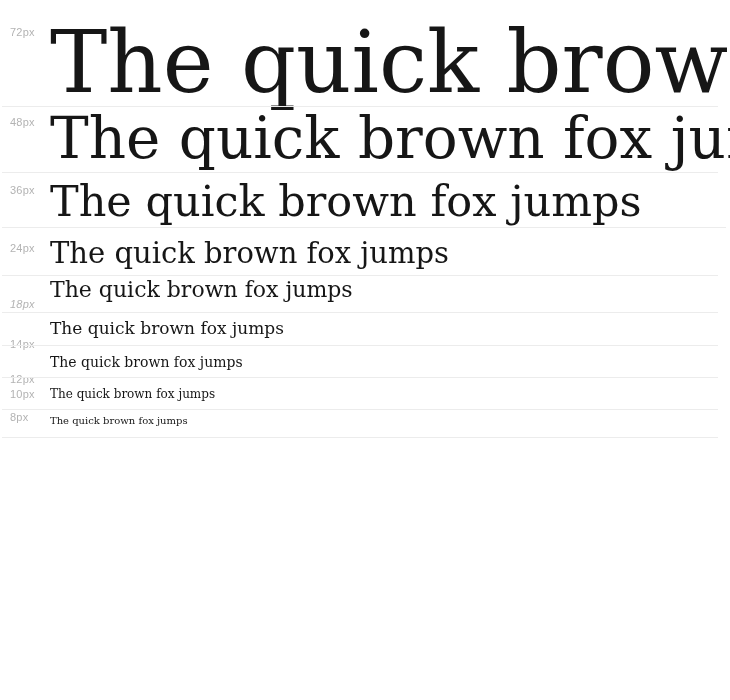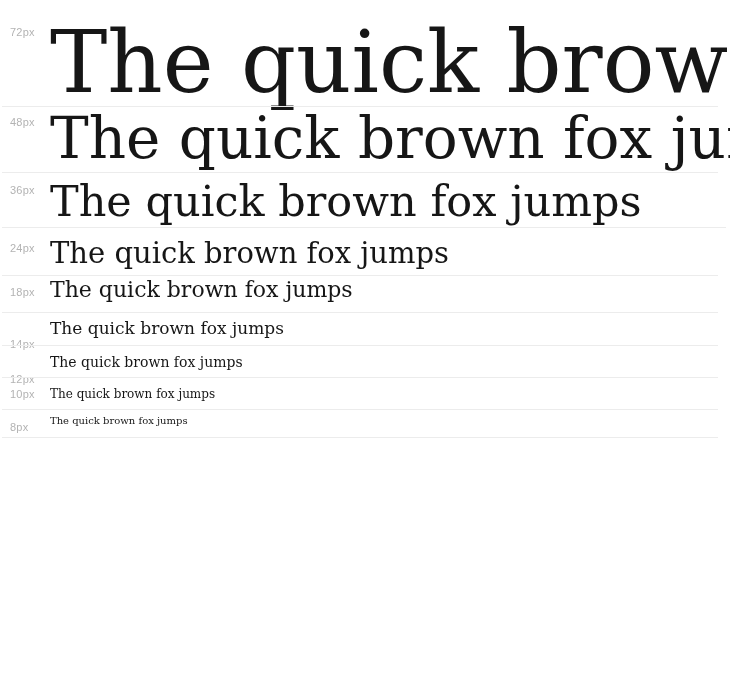--- a/index.html
+++ b/index.html
@@ -64,37 +64,37 @@
 
   .row-2 { height: 55px; padding-left: 8px; }
   .row-2 .size-label   { top: 12px; }
   .row-2 .preview-text { top: 7px;  font-size: 43px; }
 
   .row-3 { height: 48px; }
   .row-3 .size-label   { top: 15px; }
   .row-3 .preview-text { top: 11px; font-size: 29px; }
 
   .row-4 { height: 37px; }
-  .row-4 .size-label   { top: 11px; }
+  .row-4 .size-label   { top: 23px; font-style: italic; }
   .row-4 .preview-text { top: 3px;  font-size: 22px; }
 
   .row-5 { height: 33px; }
   .row-5 .size-label   { top: 26px; }
   .row-5 .preview-text { top: 7px;  font-size: 17px; }
 
   .row-6 { height: 32px; }
   .row-6 .size-label   { top: 28px; }
   .row-6 .preview-text { top: 9px;  font-size: 14px; }
 
   .row-7 { height: 32px; text-decoration: underline; }
   .row-7 .size-label   { top: 11px; }
   .row-7 .preview-text { top: 10px; font-size: 12px; }
 
   .row-8 { height: 28px; }
-  .row-8 .size-label   { top: 12px; }
+  .row-8 .size-label   { top: 2px; }
   .row-8 .preview-text { top: 6px;  font-size: 10px; }
 </style>
 </head>
 <body>
 
 <div id="canvas">
   <div class="waterfall">
 
     <div class="row row-0">
       <span class="size-label">72px</span>

